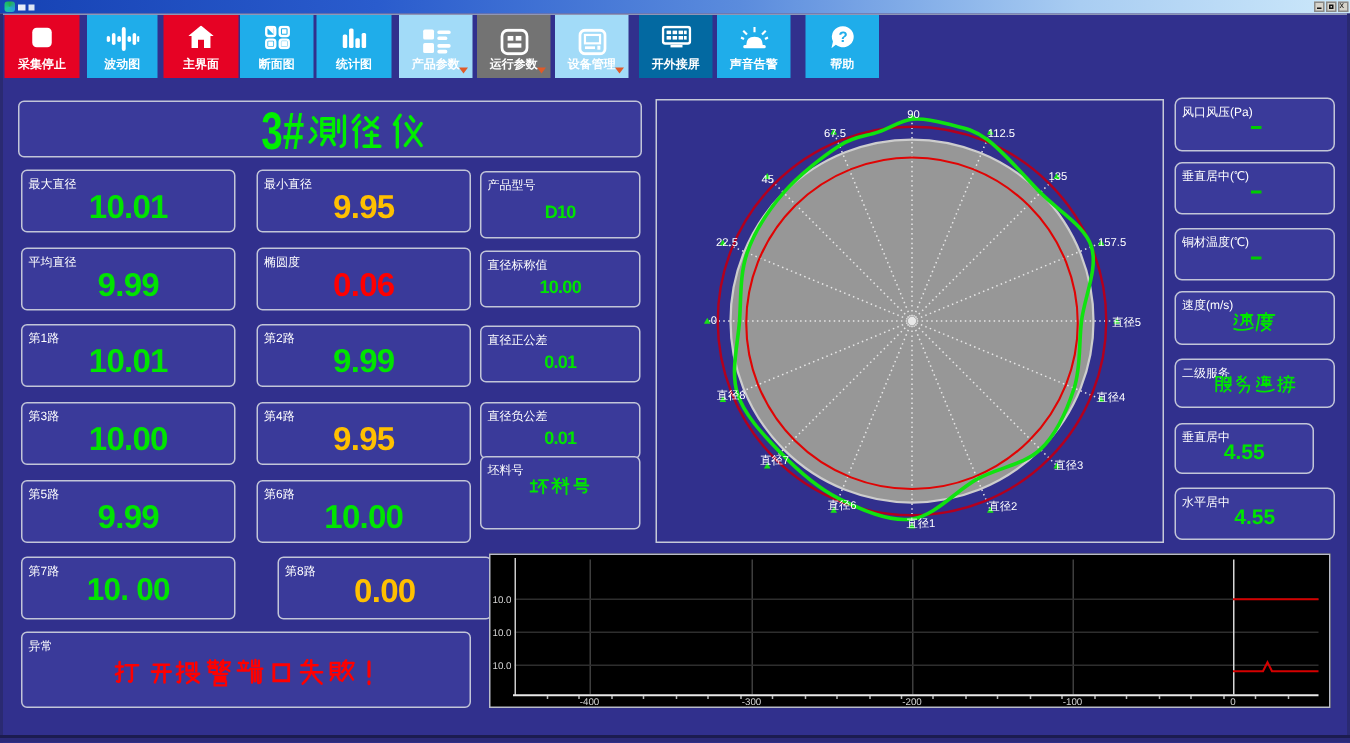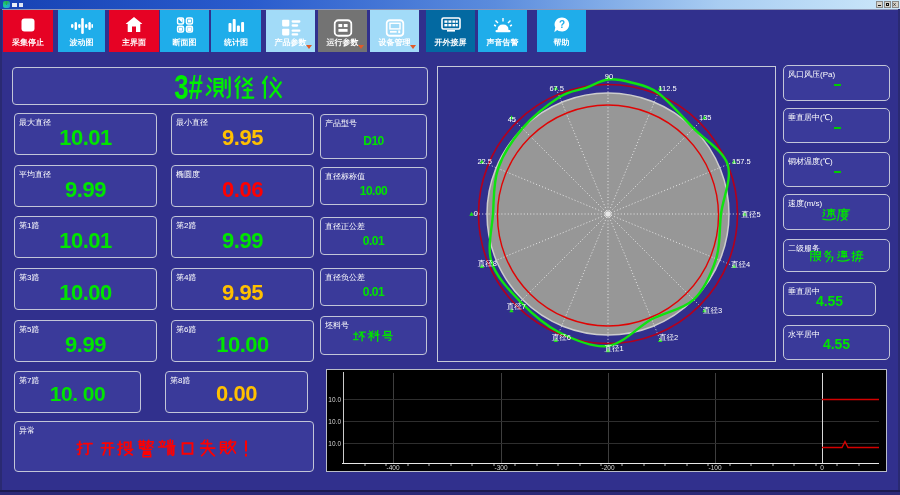--- a/index.html
+++ b/index.html
@@ -265,25 +265,25 @@
     <div class="val y">9.95</div>
   </div>
 <div class="box" style="left:14px;top:319.5px;width:143px;height:42px">
     <div class="lbl">第5路</div>
     <div class="val g">9.99</div>
   </div>
 <div class="box" style="left:171px;top:319.5px;width:143px;height:42px">
     <div class="lbl">第6路</div>
     <div class="val g">10.00</div>
   </div>
-<div class="box" style="left:14px;top:371px;width:127px;height:42px">
+<div class="box" style="left:14px;top:371px;width:143px;height:42px">
     <div class="lbl">第7路</div>
     <div class="val g" style="top:11px;font-size:21px">10.&nbsp;00</div>
   </div>
-<div class="box" style="left:165px;top:371px;width:143px;height:42px">
+<div class="box" style="left:185px;top:371px;width:143px;height:42px">
     <div class="lbl">第8路</div>
     <div class="val y" style="top:11px">0.00</div>
   </div>
 <div class="box" style="left:14px;top:421px;width:300px;height:51px">
     <div class="lbl">异常</div>
 <div class="abs" style="left:0;right:0;top:17px;display:flex;align-items:center;justify-content:center;gap:1.5px">
 <svg width="19" height="19" viewBox="0 0 100 100">
         <use href="#hz-da" stroke="#f00" stroke-width="9" fill="none" stroke-linecap="round"></use>
       </svg>
 <svg width="19" height="19" viewBox="0 0 100 100">
@@ -322,21 +322,21 @@
     <div class="val g" style="top:12px;font-size:12px">10.00</div>
   </div>
 <div class="box" style="left:320px;top:217px;width:107px;height:38px">
     <div class="lbl">直径正公差</div>
     <div class="val g" style="top:12px;font-size:12px">0.01</div>
   </div>
 <div class="box" style="left:320px;top:267.5px;width:107px;height:38px">
     <div class="lbl">直径负公差</div>
     <div class="val g" style="top:12px;font-size:12px">0.01</div>
   </div>
-<div class="box" style="left:320px;top:316px;width:107px;height:39px">
+<div class="box" style="left:320px;top:304px;width:107px;height:49px">
     <div class="lbl">坯料号</div>
 <div class="abs" style="left:0;right:0;top:13px;display:flex;align-items:center;justify-content:center;gap:1px">
 <svg width="13" height="13" viewBox="0 0 100 100">
         <use href="#hz-pi" stroke="#00e400" stroke-width="10" fill="none" stroke-linecap="round"></use>
       </svg>
 <svg width="13" height="13" viewBox="0 0 100 100">
         <use href="#hz-liao" stroke="#00e400" stroke-width="10" fill="none" stroke-linecap="round"></use>
       </svg>
 <svg width="13" height="13" viewBox="0 0 100 100">
         <use href="#hz-hao" stroke="#00e400" stroke-width="10" fill="none" stroke-linecap="round"></use>

